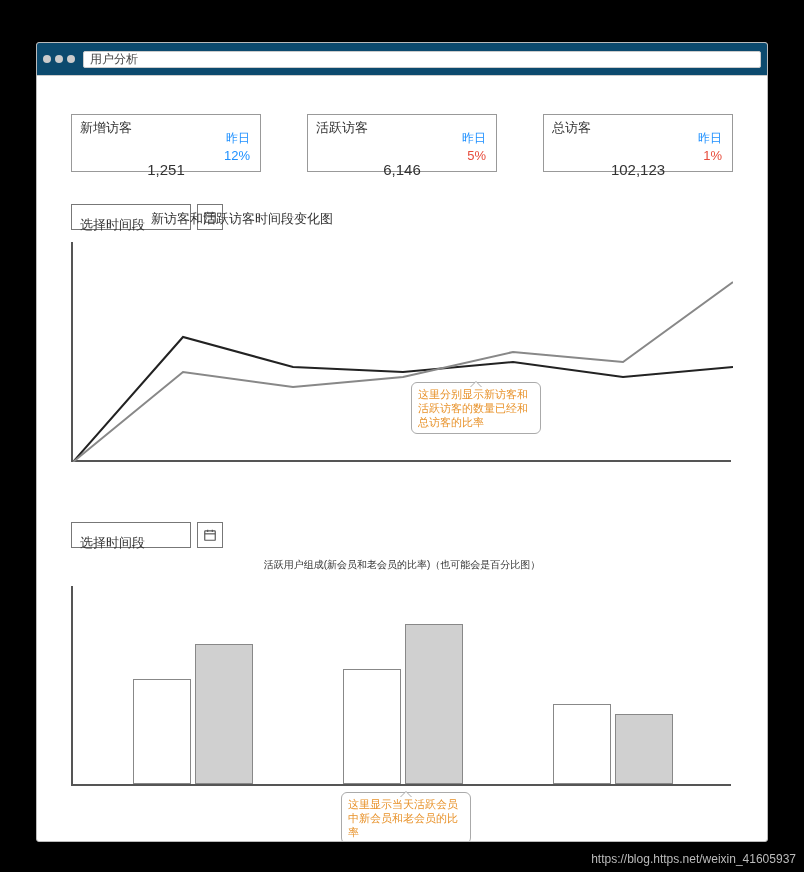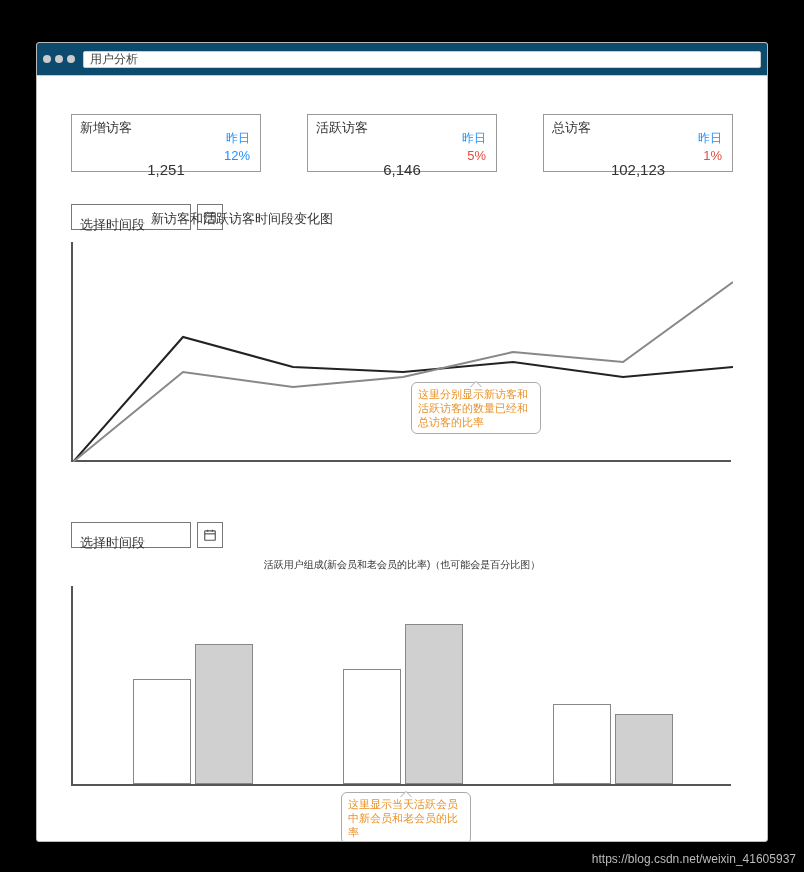--- a/index.html
+++ b/index.html
@@ -234,13 +234,13 @@
             <div class="bar series-a" style="height: 80px;"></div>
             <div class="bar series-b" style="height: 70px;"></div>
           </div>
         </div>
       <div id="bar-tooltip" class="tooltip-box">这里显示当天活跃会员中新会员和老会员的比率</div>
     </div>
 
   </div>
 </div>
 
-<div class="watermark">https://blog.csdn.net/weixin_41605937</div>
+<div class="watermark">https://blog.https.net/weixin_41605937</div>
 
 </body></html>

